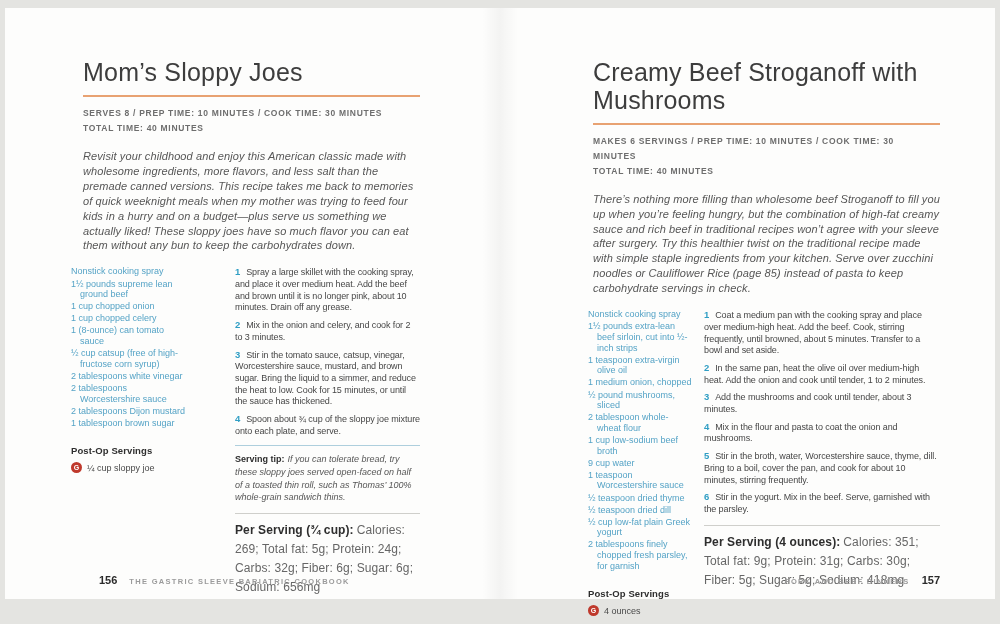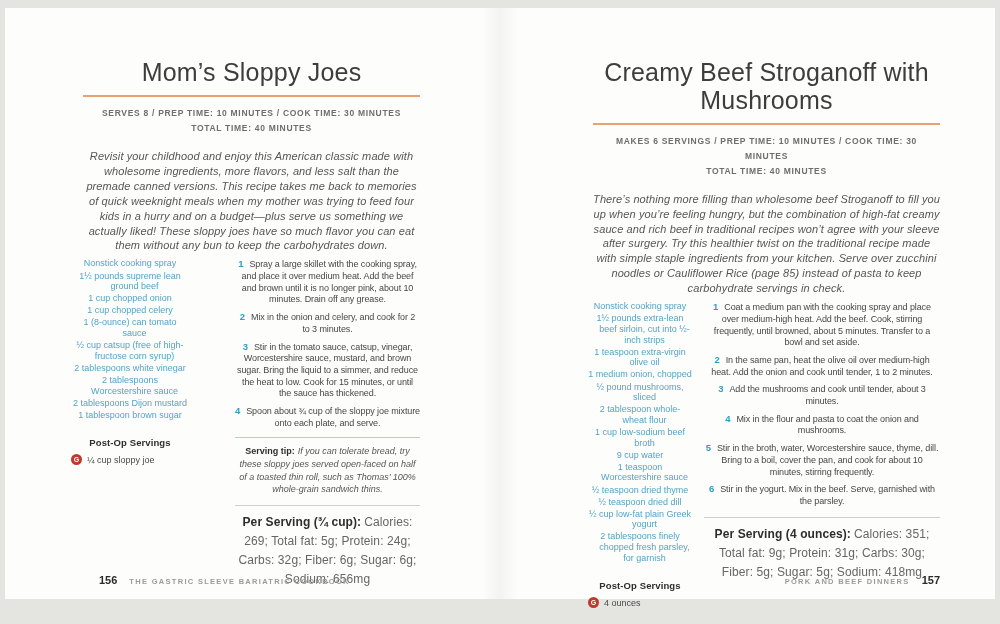--- a/index.html
+++ b/index.html
@@ -6,21 +6,20 @@
   html,body { width:1000px; height:624px; }
   body {
     position:relative;
     background:#e4e4e1;
     font-family:"Liberation Sans", sans-serif;
     overflow:hidden;
   }
   .spread {
     position:absolute; top:8px; left:5px; right:5px; bottom:25px;
     background:#fdfdfc;
-    text-align:center;
   }
   .spread::after {
     content:""; position:absolute; top:0; bottom:0; left:50%; width:36px;
     transform:translateX(-50%);
     background:linear-gradient(to right, rgba(0,0,0,0) 0%, rgba(0,0,0,0.04) 50%, rgba(0,0,0,0) 100%);
     pointer-events:none;
   }
   .page { position:absolute; top:0; bottom:0; width:495px; }
   .page-left  { left:0;  padding:50px 80px 0 66px; }
   .page-right { right:0; padding:50px 55px 8px 88px; }
@@ -35,21 +34,21 @@
   .title-rule { height:2px; background:#e8a272; margin-top:9px; }
   .recipe-meta {
     margin-top:9px; font-size:8.5px; font-weight:bold; color:#6e6e6e;
     letter-spacing:0.7px; line-height:1.75;
   }
   .recipe-intro {
     margin-top:13px; font-style:italic; font-size:11px; line-height:1.36;
     color:#565656; letter-spacing:0.1px;
   }
 
-  .columns { display:flex; margin-top:5px; }
+  .columns { display:flex; margin-top:13px; }
   .page-left  .col-ingredients { width:118px; margin-right:46px; flex:none; }
   .page-right .col-ingredients { width:104px; margin-right:12px; flex:none; }
   .col-method { flex:1; min-width:0; }
 
   .ingredients-list { list-style:none; color:#55a3c6; font-size:9px; line-height:1.18; }
   .ingredients-list li { padding-left:9px; text-indent:-9px; margin-bottom:1.5px; }
 
   .postop { margin-top:17px; }
   .postop-heading { font-size:9.5px; font-weight:bold; color:#2e2e2e; letter-spacing:0.1px; }
   .postop-row { margin-top:6px; display:flex; align-items:center; }

